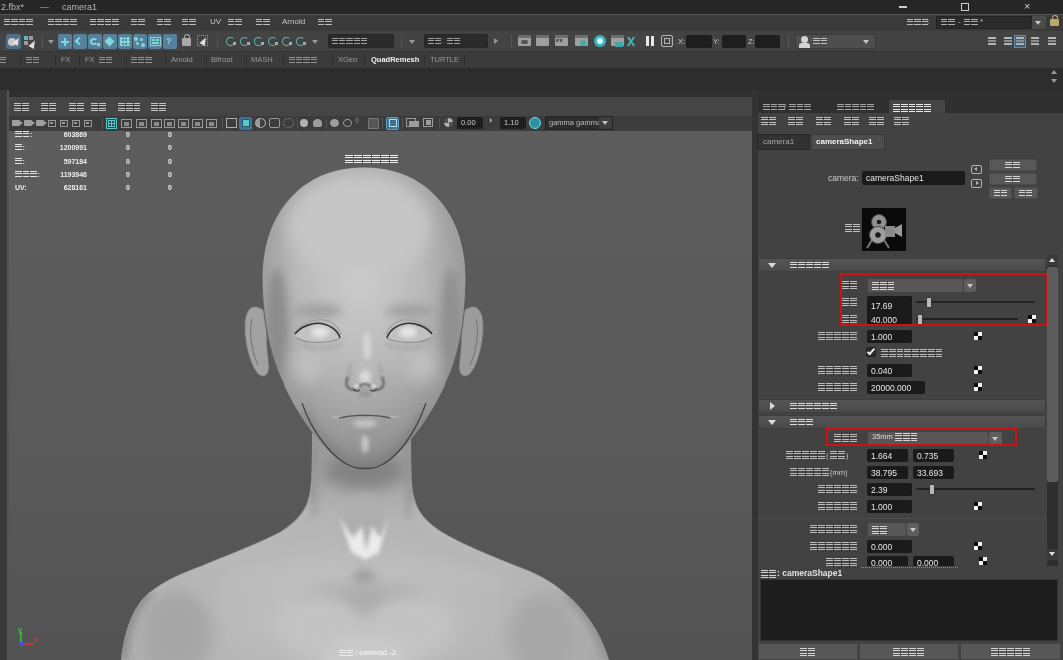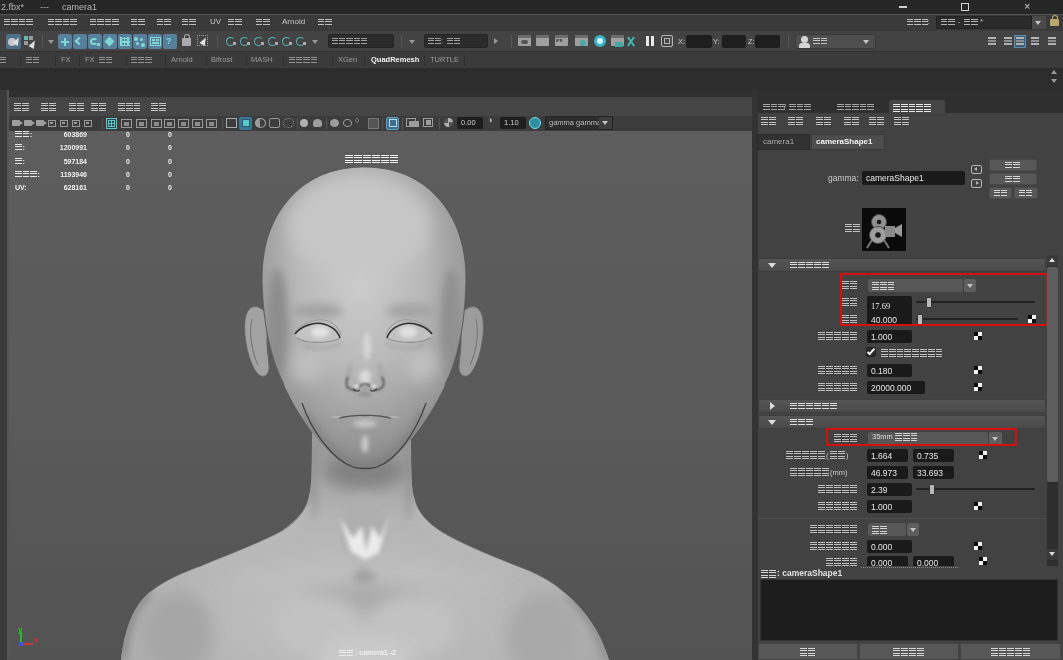--- a/index.html
+++ b/index.html
@@ -422,21 +422,21 @@
 <div class="abs" style="left:761px;top:117px;"><i class="cj" style="width:6.8px;height:7.5px;margin-right:1.0px;color:#cccccc;"></i><i class="cj" style="width:6.8px;height:7.5px;margin-right:1.0px;color:#cccccc;"></i></div>
 <div class="abs" style="left:788px;top:117px;"><i class="cj" style="width:6.8px;height:7.5px;margin-right:1.0px;color:#cccccc;"></i><i class="cj" style="width:6.8px;height:7.5px;margin-right:1.0px;color:#cccccc;"></i></div>
 <div class="abs" style="left:816px;top:117px;"><i class="cj" style="width:6.8px;height:7.5px;margin-right:1.0px;color:#cccccc;"></i><i class="cj" style="width:6.8px;height:7.5px;margin-right:1.0px;color:#cccccc;"></i></div>
 <div class="abs" style="left:844px;top:117px;"><i class="cj" style="width:6.8px;height:7.5px;margin-right:1.0px;color:#cccccc;"></i><i class="cj" style="width:6.8px;height:7.5px;margin-right:1.0px;color:#cccccc;"></i></div>
 <div class="abs" style="left:869px;top:117px;"><i class="cj" style="width:6.8px;height:7.5px;margin-right:1.0px;color:#cccccc;"></i><i class="cj" style="width:6.8px;height:7.5px;margin-right:1.0px;color:#cccccc;"></i></div>
 <div class="abs" style="left:894px;top:117px;"><i class="cj" style="width:6.8px;height:7.5px;margin-right:1.0px;color:#cccccc;"></i><i class="cj" style="width:6.8px;height:7.5px;margin-right:1.0px;color:#cccccc;"></i></div>
 <div style="position:absolute;left:757px;top:134px;width:53px;height:16px;background:#323232;border:1px solid #2a2a2a;"></div>
 <div style="position:absolute;left:763px;top:137px;font-size:8px;line-height:10px;color:#a8a8a8;white-space:nowrap;">camera1</div>
 <div style="position:absolute;left:811px;top:134px;width:74px;height:16px;background:#4d4d4d;border:1px solid #3a3a3a;"></div>
 <div style="position:absolute;left:816px;top:137px;font-size:8px;line-height:10px;color:#f5f5f5;white-space:nowrap;font-weight:bold;">cameraShape1</div>
-<div style="position:absolute;left:828px;top:173px;font-size:8.5px;line-height:10.5px;color:#cccccc;white-space:nowrap;">gamma:</div>
+<div style="position:absolute;left:828px;top:173px;font-size:8.5px;line-height:10.5px;color:#cccccc;white-space:nowrap;">camera:</div>
 <div class="fld" style="left:862px;top:171px;width:103px;height:14px;">cameraShape1</div>
 <div style="position:absolute;left:971px;top:165px;width:11px;height:9px;border:1px solid #b5b5b5;border-radius:2px;"></div>
 <div style="position:absolute;left:974px;top:167px;width:0;height:0;border-top:2.5px solid transparent;border-bottom:2.5px solid transparent;border-right:3.25px solid #b5b5b5;"></div>
 <div style="position:absolute;left:971px;top:179px;width:11px;height:9px;border:1px solid #b5b5b5;border-radius:2px;"></div>
 <div style="position:absolute;left:976px;top:181px;width:0;height:0;border-top:2.5px solid transparent;border-bottom:2.5px solid transparent;border-left:3.25px solid #b5b5b5;"></div>
 <div style="position:absolute;left:989px;top:159px;width:48px;height:12px;background:#585858;border-radius:2px;border:1px solid #4a4a4a;"></div>
 <div class="abs" style="left:1005.0px;top:161.5px;"><i class="cj" style="width:7px;height:7.5px;margin-right:1.0px;color:#e0e0e0;"></i><i class="cj" style="width:7px;height:7.5px;margin-right:1.0px;color:#e0e0e0;"></i></div>
 <div style="position:absolute;left:989px;top:173px;width:48px;height:12px;background:#585858;border-radius:2px;border:1px solid #4a4a4a;"></div>
 <div class="abs" style="left:1005.0px;top:175.5px;"><i class="cj" style="width:7px;height:7.5px;margin-right:1.0px;color:#e0e0e0;"></i><i class="cj" style="width:7px;height:7.5px;margin-right:1.0px;color:#e0e0e0;"></i></div>
 <div style="position:absolute;left:989px;top:187px;width:23px;height:12px;background:#585858;border-radius:2px;border:1px solid #4a4a4a;"></div>
@@ -456,37 +456,37 @@
 </svg>
 <div style="position:absolute;left:758px;top:258px;width:288px;height:14px;background:linear-gradient(180deg,#555 0,#4a4a4a 100%);border-radius:2px;border:1px solid #3e3e3e;"></div>
 <div style="position:absolute;left:768px;top:263px;width:0;height:0;border-left:4.5px solid transparent;border-right:4.5px solid transparent;border-top:5.8500000000000005px solid #dcdcdc;"></div>
 <div class="abs" style="left:790px;top:261.5px;"><i class="cj" style="width:7px;height:7.5px;margin-right:1.0px;color:#e8e8e8;"></i><i class="cj" style="width:7px;height:7.5px;margin-right:1.0px;color:#e8e8e8;"></i><i class="cj" style="width:7px;height:7.5px;margin-right:1.0px;color:#e8e8e8;"></i><i class="cj" style="width:7px;height:7.5px;margin-right:1.0px;color:#e8e8e8;"></i><i class="cj" style="width:7px;height:7.5px;margin-right:1.0px;color:#e8e8e8;"></i></div>
 <div class="abs" style="left:842.0px;top:281px;"><i class="cj" style="width:7.0px;height:7.5px;margin-right:1.0px;color:#c8c8c8;"></i><i class="cj" style="width:7.0px;height:7.5px;margin-right:1.0px;color:#c8c8c8;"></i></div>
 <div style="position:absolute;left:868px;top:279px;width:95px;height:13px;background:#575757;border-radius:2px;"></div>
 <div style="position:absolute;left:964px;top:279px;width:12px;height:13px;background:#5e5e5e;border-radius:2px;"></div>
 <div style="position:absolute;left:966.5px;top:283.5px;width:0;height:0;border-left:3.5px solid transparent;border-right:3.5px solid transparent;border-top:4.55px solid #c5c5c5;"></div>
 <div class="abs" style="left:872px;top:282px;"><i class="cj" style="width:6.8px;height:7.5px;margin-right:1.0px;color:#e0e0e0;"></i><i class="cj" style="width:6.8px;height:7.5px;margin-right:1.0px;color:#e0e0e0;"></i><i class="cj" style="width:6.8px;height:7.5px;margin-right:1.0px;color:#e0e0e0;"></i></div>
 <div class="abs" style="left:842.0px;top:298px;"><i class="cj" style="width:7.0px;height:7.5px;margin-right:1.0px;color:#c8c8c8;"></i><i class="cj" style="width:7.0px;height:7.5px;margin-right:1.0px;color:#c8c8c8;"></i></div>
-<div class="fld" style="left:867px;top:296px;width:45px;height:20px;font-family:Liberation Serif, serif;">17.69</div>
+<div class="fld" style="left:867px;top:296px;width:45px;height:20px;">17.69</div>
 <div style="position:absolute;left:916px;top:301px;width:119px;height:2px;background:#222;border-radius:1px;"></div>
 <div style="position:absolute;left:926px;top:297px;width:6px;height:11px;background:#b8b8b8;border:1px solid #333;border-radius:1px;"></div>
 <div class="abs" style="left:842.0px;top:315px;"><i class="cj" style="width:7.0px;height:7.5px;margin-right:1.0px;color:#c8c8c8;"></i><i class="cj" style="width:7.0px;height:7.5px;margin-right:1.0px;color:#c8c8c8;"></i></div>
 <div class="fld" style="left:867px;top:313px;width:45px;height:13px;">40.000</div>
 <div style="position:absolute;left:916px;top:318px;width:102px;height:2px;background:#222;border-radius:1px;"></div>
 <div style="position:absolute;left:917px;top:314px;width:6px;height:11px;background:#b8b8b8;border:1px solid #333;border-radius:1px;"></div>
 <div class="chk" style="left:1028px;top:315px;"></div>
 <div style="position:absolute;left:840px;top:273px;width:208px;height:53px;border:2.5px solid #d40f0f;"></div>
 <div class="abs" style="left:818.0px;top:332px;"><i class="cj" style="width:7.0px;height:7.5px;margin-right:1.0px;color:#c8c8c8;"></i><i class="cj" style="width:7.0px;height:7.5px;margin-right:1.0px;color:#c8c8c8;"></i><i class="cj" style="width:7.0px;height:7.5px;margin-right:1.0px;color:#c8c8c8;"></i><i class="cj" style="width:7.0px;height:7.5px;margin-right:1.0px;color:#c8c8c8;"></i><i class="cj" style="width:7.0px;height:7.5px;margin-right:1.0px;color:#c8c8c8;"></i></div>
 <div class="fld" style="left:867px;top:330px;width:45px;height:13px;">1.000</div>
 <div class="chk" style="left:974px;top:332px;"></div>
 <div style="position:absolute;left:866px;top:347px;width:10px;height:10px;background:#2a2a2a;border:1px solid #222;border-radius:2px;"></div>
 <div class="ck" style="left:867px;top:349px;"></div>
 <div class="abs" style="left:881px;top:349px;"><i class="cj" style="width:6.8px;height:7.5px;margin-right:1.0px;color:#c8c8c8;"></i><i class="cj" style="width:6.8px;height:7.5px;margin-right:1.0px;color:#c8c8c8;"></i><i class="cj" style="width:6.8px;height:7.5px;margin-right:1.0px;color:#c8c8c8;"></i><i class="cj" style="width:6.8px;height:7.5px;margin-right:1.0px;color:#c8c8c8;"></i><i class="cj" style="width:6.8px;height:7.5px;margin-right:1.0px;color:#c8c8c8;"></i><i class="cj" style="width:6.8px;height:7.5px;margin-right:1.0px;color:#c8c8c8;"></i><i class="cj" style="width:6.8px;height:7.5px;margin-right:1.0px;color:#c8c8c8;"></i><i class="cj" style="width:6.8px;height:7.5px;margin-right:1.0px;color:#c8c8c8;"></i></div>
 <div class="abs" style="left:818.0px;top:366px;"><i class="cj" style="width:7.0px;height:7.5px;margin-right:1.0px;color:#c8c8c8;"></i><i class="cj" style="width:7.0px;height:7.5px;margin-right:1.0px;color:#c8c8c8;"></i><i class="cj" style="width:7.0px;height:7.5px;margin-right:1.0px;color:#c8c8c8;"></i><i class="cj" style="width:7.0px;height:7.5px;margin-right:1.0px;color:#c8c8c8;"></i><i class="cj" style="width:7.0px;height:7.5px;margin-right:1.0px;color:#c8c8c8;"></i></div>
-<div class="fld" style="left:867px;top:364px;width:45px;height:13px;">0.180</div>
+<div class="fld" style="left:867px;top:364px;width:45px;height:13px;">0.040</div>
 <div class="chk" style="left:974px;top:366px;"></div>
 <div class="abs" style="left:818.0px;top:383px;"><i class="cj" style="width:7.0px;height:7.5px;margin-right:1.0px;color:#c8c8c8;"></i><i class="cj" style="width:7.0px;height:7.5px;margin-right:1.0px;color:#c8c8c8;"></i><i class="cj" style="width:7.0px;height:7.5px;margin-right:1.0px;color:#c8c8c8;"></i><i class="cj" style="width:7.0px;height:7.5px;margin-right:1.0px;color:#c8c8c8;"></i><i class="cj" style="width:7.0px;height:7.5px;margin-right:1.0px;color:#c8c8c8;"></i></div>
 <div class="fld" style="left:867px;top:381px;width:58px;height:13px;">20000.000</div>
 <div class="chk" style="left:974px;top:383px;"></div>
 <div style="position:absolute;left:758px;top:399px;width:288px;height:14px;background:linear-gradient(180deg,#555 0,#4a4a4a 100%);border-radius:2px;border:1px solid #3e3e3e;"></div>
 <div style="position:absolute;left:770px;top:402px;width:0;height:0;border-top:4.2px solid transparent;border-bottom:4.2px solid transparent;border-left:5.460000000000001px solid #dcdcdc;"></div>
 <div class="abs" style="left:790px;top:402.5px;"><i class="cj" style="width:7px;height:7.5px;margin-right:1.0px;color:#e8e8e8;"></i><i class="cj" style="width:7px;height:7.5px;margin-right:1.0px;color:#e8e8e8;"></i><i class="cj" style="width:7px;height:7.5px;margin-right:1.0px;color:#e8e8e8;"></i><i class="cj" style="width:7px;height:7.5px;margin-right:1.0px;color:#e8e8e8;"></i><i class="cj" style="width:7px;height:7.5px;margin-right:1.0px;color:#e8e8e8;"></i><i class="cj" style="width:7px;height:7.5px;margin-right:1.0px;color:#e8e8e8;"></i></div>
 <div style="position:absolute;left:758px;top:415px;width:288px;height:14px;background:linear-gradient(180deg,#555 0,#4a4a4a 100%);border-radius:2px;border:1px solid #3e3e3e;"></div>
 <div style="position:absolute;left:768px;top:420px;width:0;height:0;border-left:4.5px solid transparent;border-right:4.5px solid transparent;border-top:5.8500000000000005px solid #dcdcdc;"></div>
 <div class="abs" style="left:790px;top:418.5px;"><i class="cj" style="width:7px;height:7.5px;margin-right:1.0px;color:#e8e8e8;"></i><i class="cj" style="width:7px;height:7.5px;margin-right:1.0px;color:#e8e8e8;"></i><i class="cj" style="width:7px;height:7.5px;margin-right:1.0px;color:#e8e8e8;"></i></div>
@@ -498,21 +498,21 @@
 <div style="position:absolute;left:826px;top:428px;width:191px;height:18px;border:2.5px solid #d40f0f;"></div>
 <div class="abs" style="left:786.0px;top:451px;"><i class="cj" style="width:7.0px;height:7.5px;margin-right:1.0px;color:#c8c8c8;"></i><i class="cj" style="width:7.0px;height:7.5px;margin-right:1.0px;color:#c8c8c8;"></i><i class="cj" style="width:7.0px;height:7.5px;margin-right:1.0px;color:#c8c8c8;"></i><i class="cj" style="width:7.0px;height:7.5px;margin-right:1.0px;color:#c8c8c8;"></i><i class="cj" style="width:7.0px;height:7.5px;margin-right:1.0px;color:#c8c8c8;"></i></div>
 <div style="position:absolute;left:826px;top:451px;font-size:7.5px;line-height:9.5px;color:#c8c8c8;white-space:nowrap;">(</div>
 <div class="abs" style="left:830px;top:451px;"><i class="cj" style="width:6.8px;height:7.5px;margin-right:1.0px;color:#c8c8c8;"></i><i class="cj" style="width:6.8px;height:7.5px;margin-right:1.0px;color:#c8c8c8;"></i></div>
 <div style="position:absolute;left:846px;top:451px;font-size:7.5px;line-height:9.5px;color:#c8c8c8;white-space:nowrap;">)</div>
 <div class="fld" style="left:867px;top:449px;width:41px;height:13px;">1.664</div>
 <div class="fld" style="left:913px;top:449px;width:41px;height:13px;">0.735</div>
 <div class="chk" style="left:979px;top:451px;"></div>
 <div class="abs" style="left:790.0px;top:468px;"><i class="cj" style="width:7.0px;height:7.5px;margin-right:1.0px;color:#c8c8c8;"></i><i class="cj" style="width:7.0px;height:7.5px;margin-right:1.0px;color:#c8c8c8;"></i><i class="cj" style="width:7.0px;height:7.5px;margin-right:1.0px;color:#c8c8c8;"></i><i class="cj" style="width:7.0px;height:7.5px;margin-right:1.0px;color:#c8c8c8;"></i><i class="cj" style="width:7.0px;height:7.5px;margin-right:1.0px;color:#c8c8c8;"></i></div>
 <div style="position:absolute;left:830px;top:468px;font-size:7.5px;line-height:9.5px;color:#c8c8c8;white-space:nowrap;">(mm)</div>
-<div class="fld" style="left:867px;top:466px;width:41px;height:13px;">46.973</div>
+<div class="fld" style="left:867px;top:466px;width:41px;height:13px;">38.795</div>
 <div class="fld" style="left:913px;top:466px;width:41px;height:13px;">33.693</div>
 <div class="abs" style="left:818.0px;top:485px;"><i class="cj" style="width:7.0px;height:7.5px;margin-right:1.0px;color:#c8c8c8;"></i><i class="cj" style="width:7.0px;height:7.5px;margin-right:1.0px;color:#c8c8c8;"></i><i class="cj" style="width:7.0px;height:7.5px;margin-right:1.0px;color:#c8c8c8;"></i><i class="cj" style="width:7.0px;height:7.5px;margin-right:1.0px;color:#c8c8c8;"></i><i class="cj" style="width:7.0px;height:7.5px;margin-right:1.0px;color:#c8c8c8;"></i></div>
 <div class="fld" style="left:867px;top:483px;width:45px;height:13px;">2.39</div>
 <div style="position:absolute;left:916px;top:488px;width:119px;height:2px;background:#222;border-radius:1px;"></div>
 <div style="position:absolute;left:929px;top:484px;width:6px;height:11px;background:#b8b8b8;border:1px solid #333;border-radius:1px;"></div>
 <div class="abs" style="left:818.0px;top:502px;"><i class="cj" style="width:7.0px;height:7.5px;margin-right:1.0px;color:#c8c8c8;"></i><i class="cj" style="width:7.0px;height:7.5px;margin-right:1.0px;color:#c8c8c8;"></i><i class="cj" style="width:7.0px;height:7.5px;margin-right:1.0px;color:#c8c8c8;"></i><i class="cj" style="width:7.0px;height:7.5px;margin-right:1.0px;color:#c8c8c8;"></i><i class="cj" style="width:7.0px;height:7.5px;margin-right:1.0px;color:#c8c8c8;"></i></div>
 <div class="fld" style="left:867px;top:500px;width:45px;height:13px;">1.000</div>
 <div class="chk" style="left:974px;top:502px;"></div>
 <div style="position:absolute;left:758px;top:518px;width:288px;height:1px;background:#383838;border-bottom:1px solid #4d4d4d;"></div>
 <div class="abs" style="left:810.0px;top:525px;"><i class="cj" style="width:7.0px;height:7.5px;margin-right:1.0px;color:#c8c8c8;"></i><i class="cj" style="width:7.0px;height:7.5px;margin-right:1.0px;color:#c8c8c8;"></i><i class="cj" style="width:7.0px;height:7.5px;margin-right:1.0px;color:#c8c8c8;"></i><i class="cj" style="width:7.0px;height:7.5px;margin-right:1.0px;color:#c8c8c8;"></i><i class="cj" style="width:7.0px;height:7.5px;margin-right:1.0px;color:#c8c8c8;"></i><i class="cj" style="width:7.0px;height:7.5px;margin-right:1.0px;color:#c8c8c8;"></i></div>

